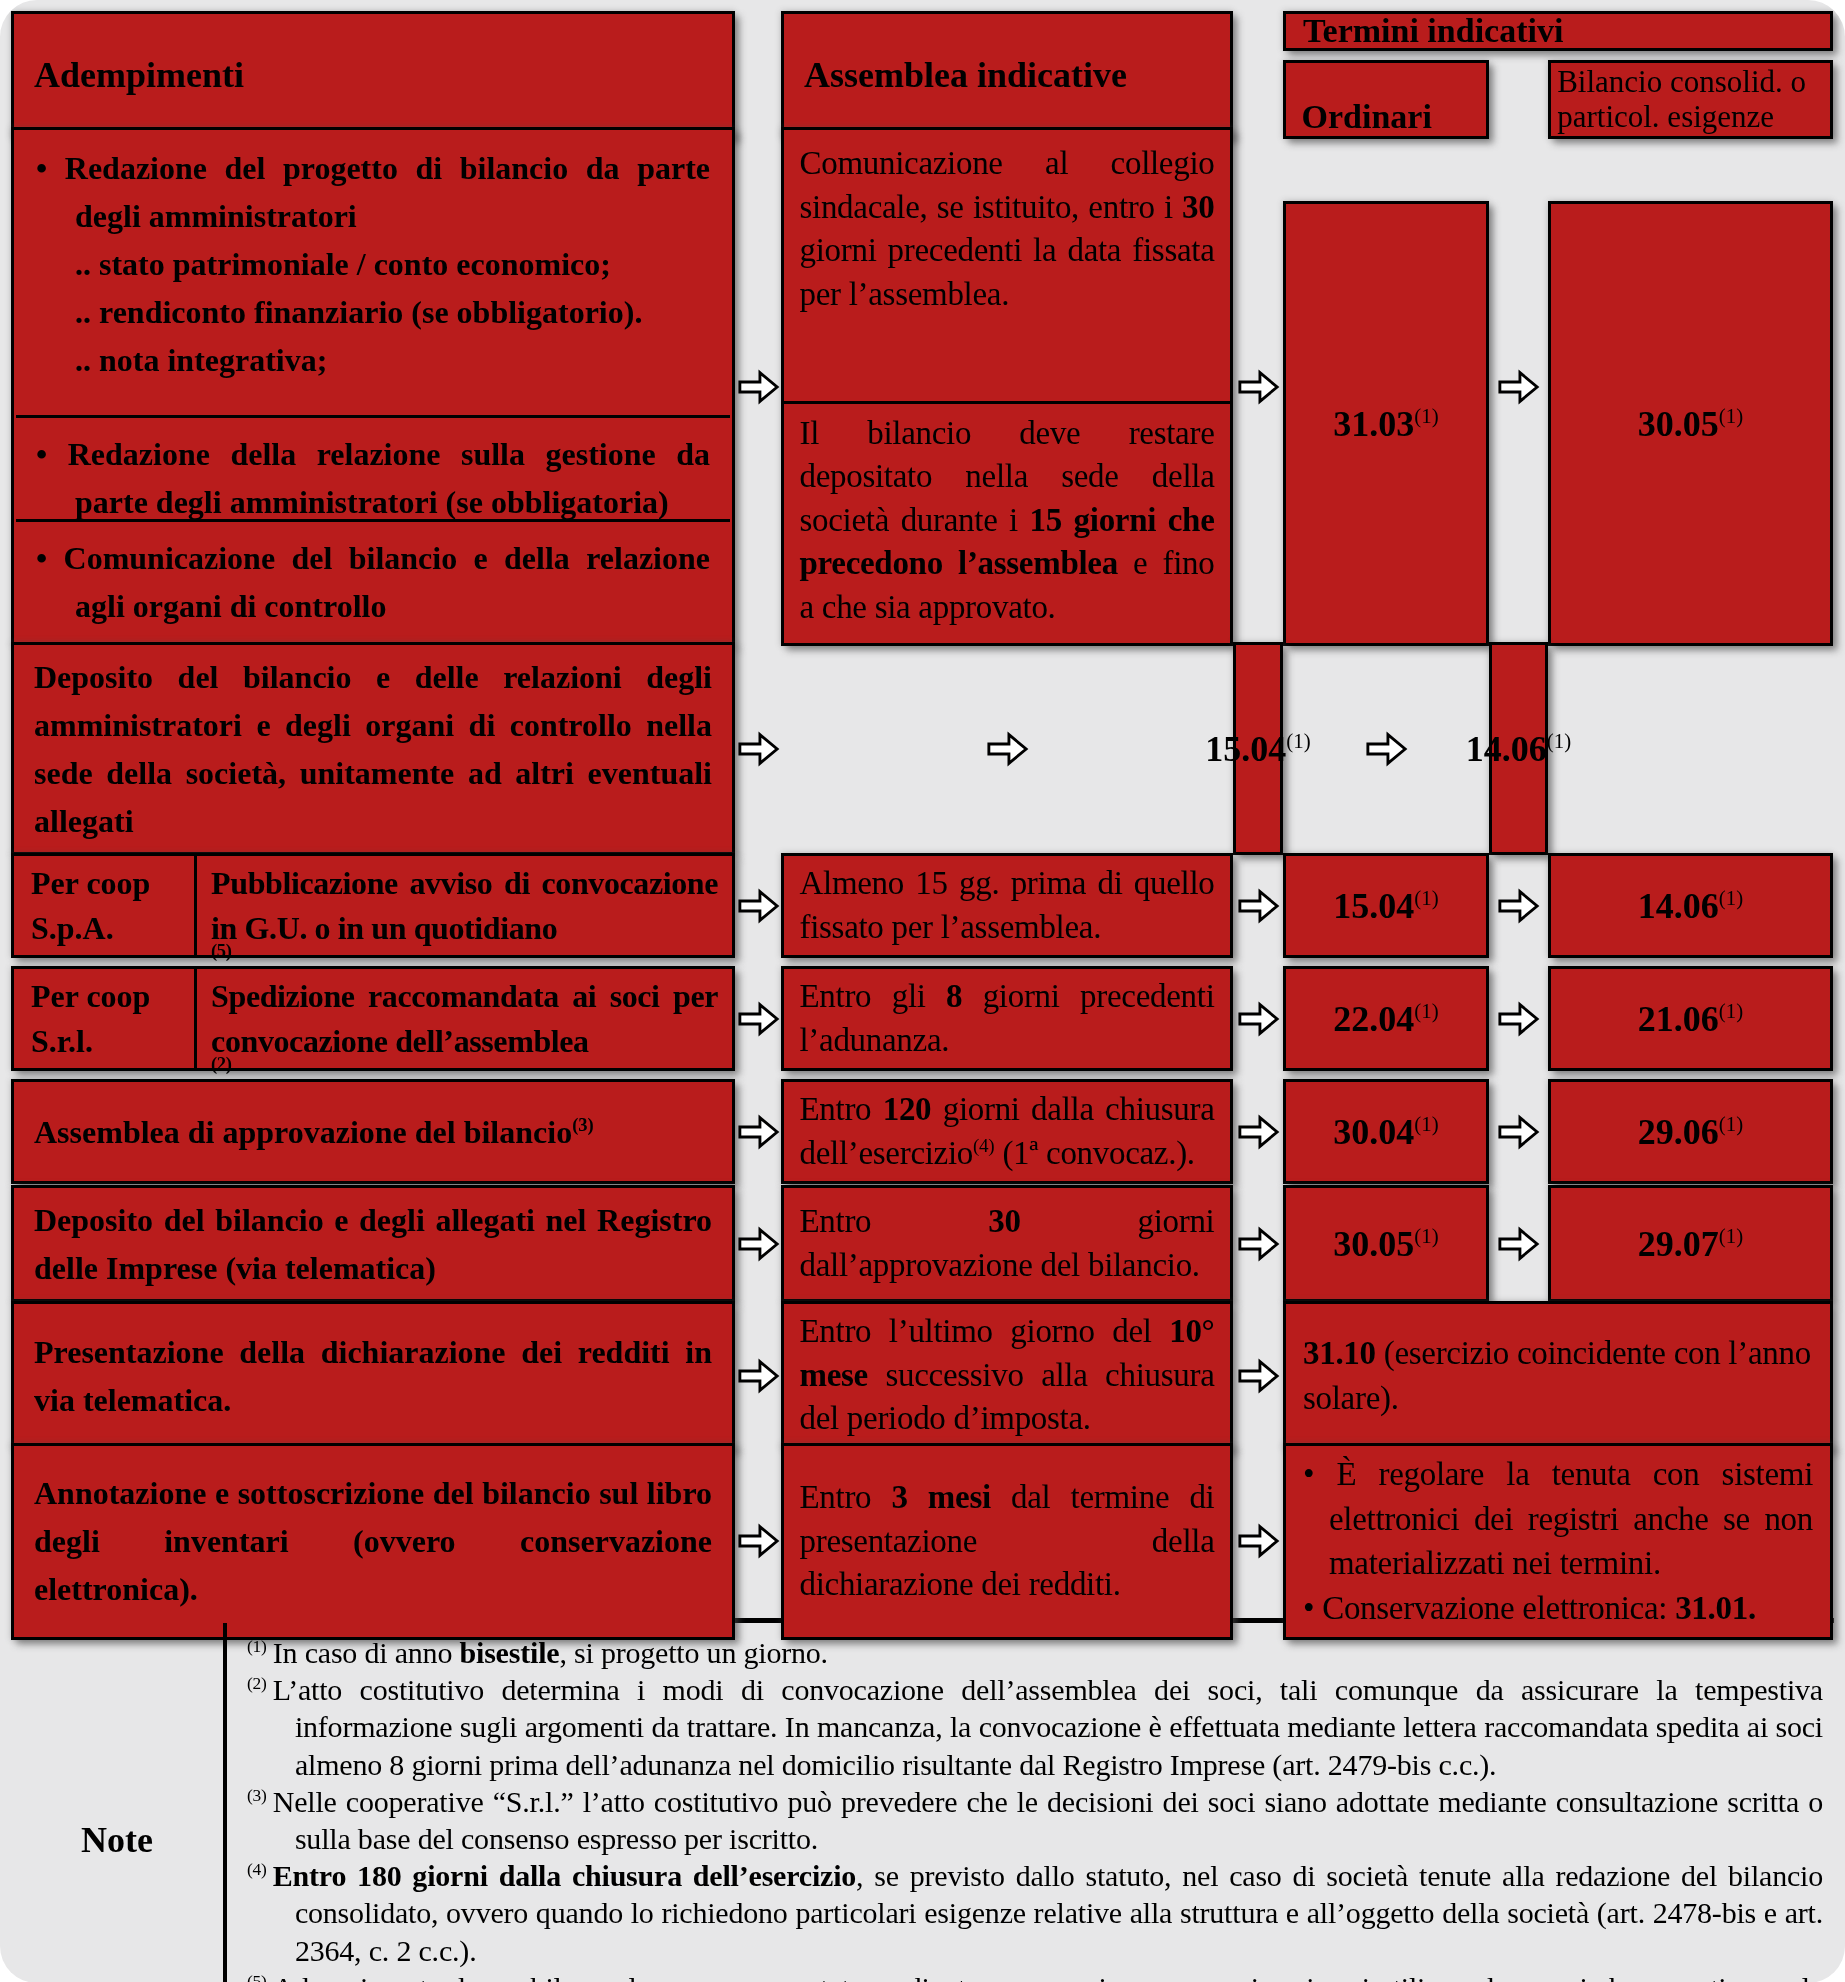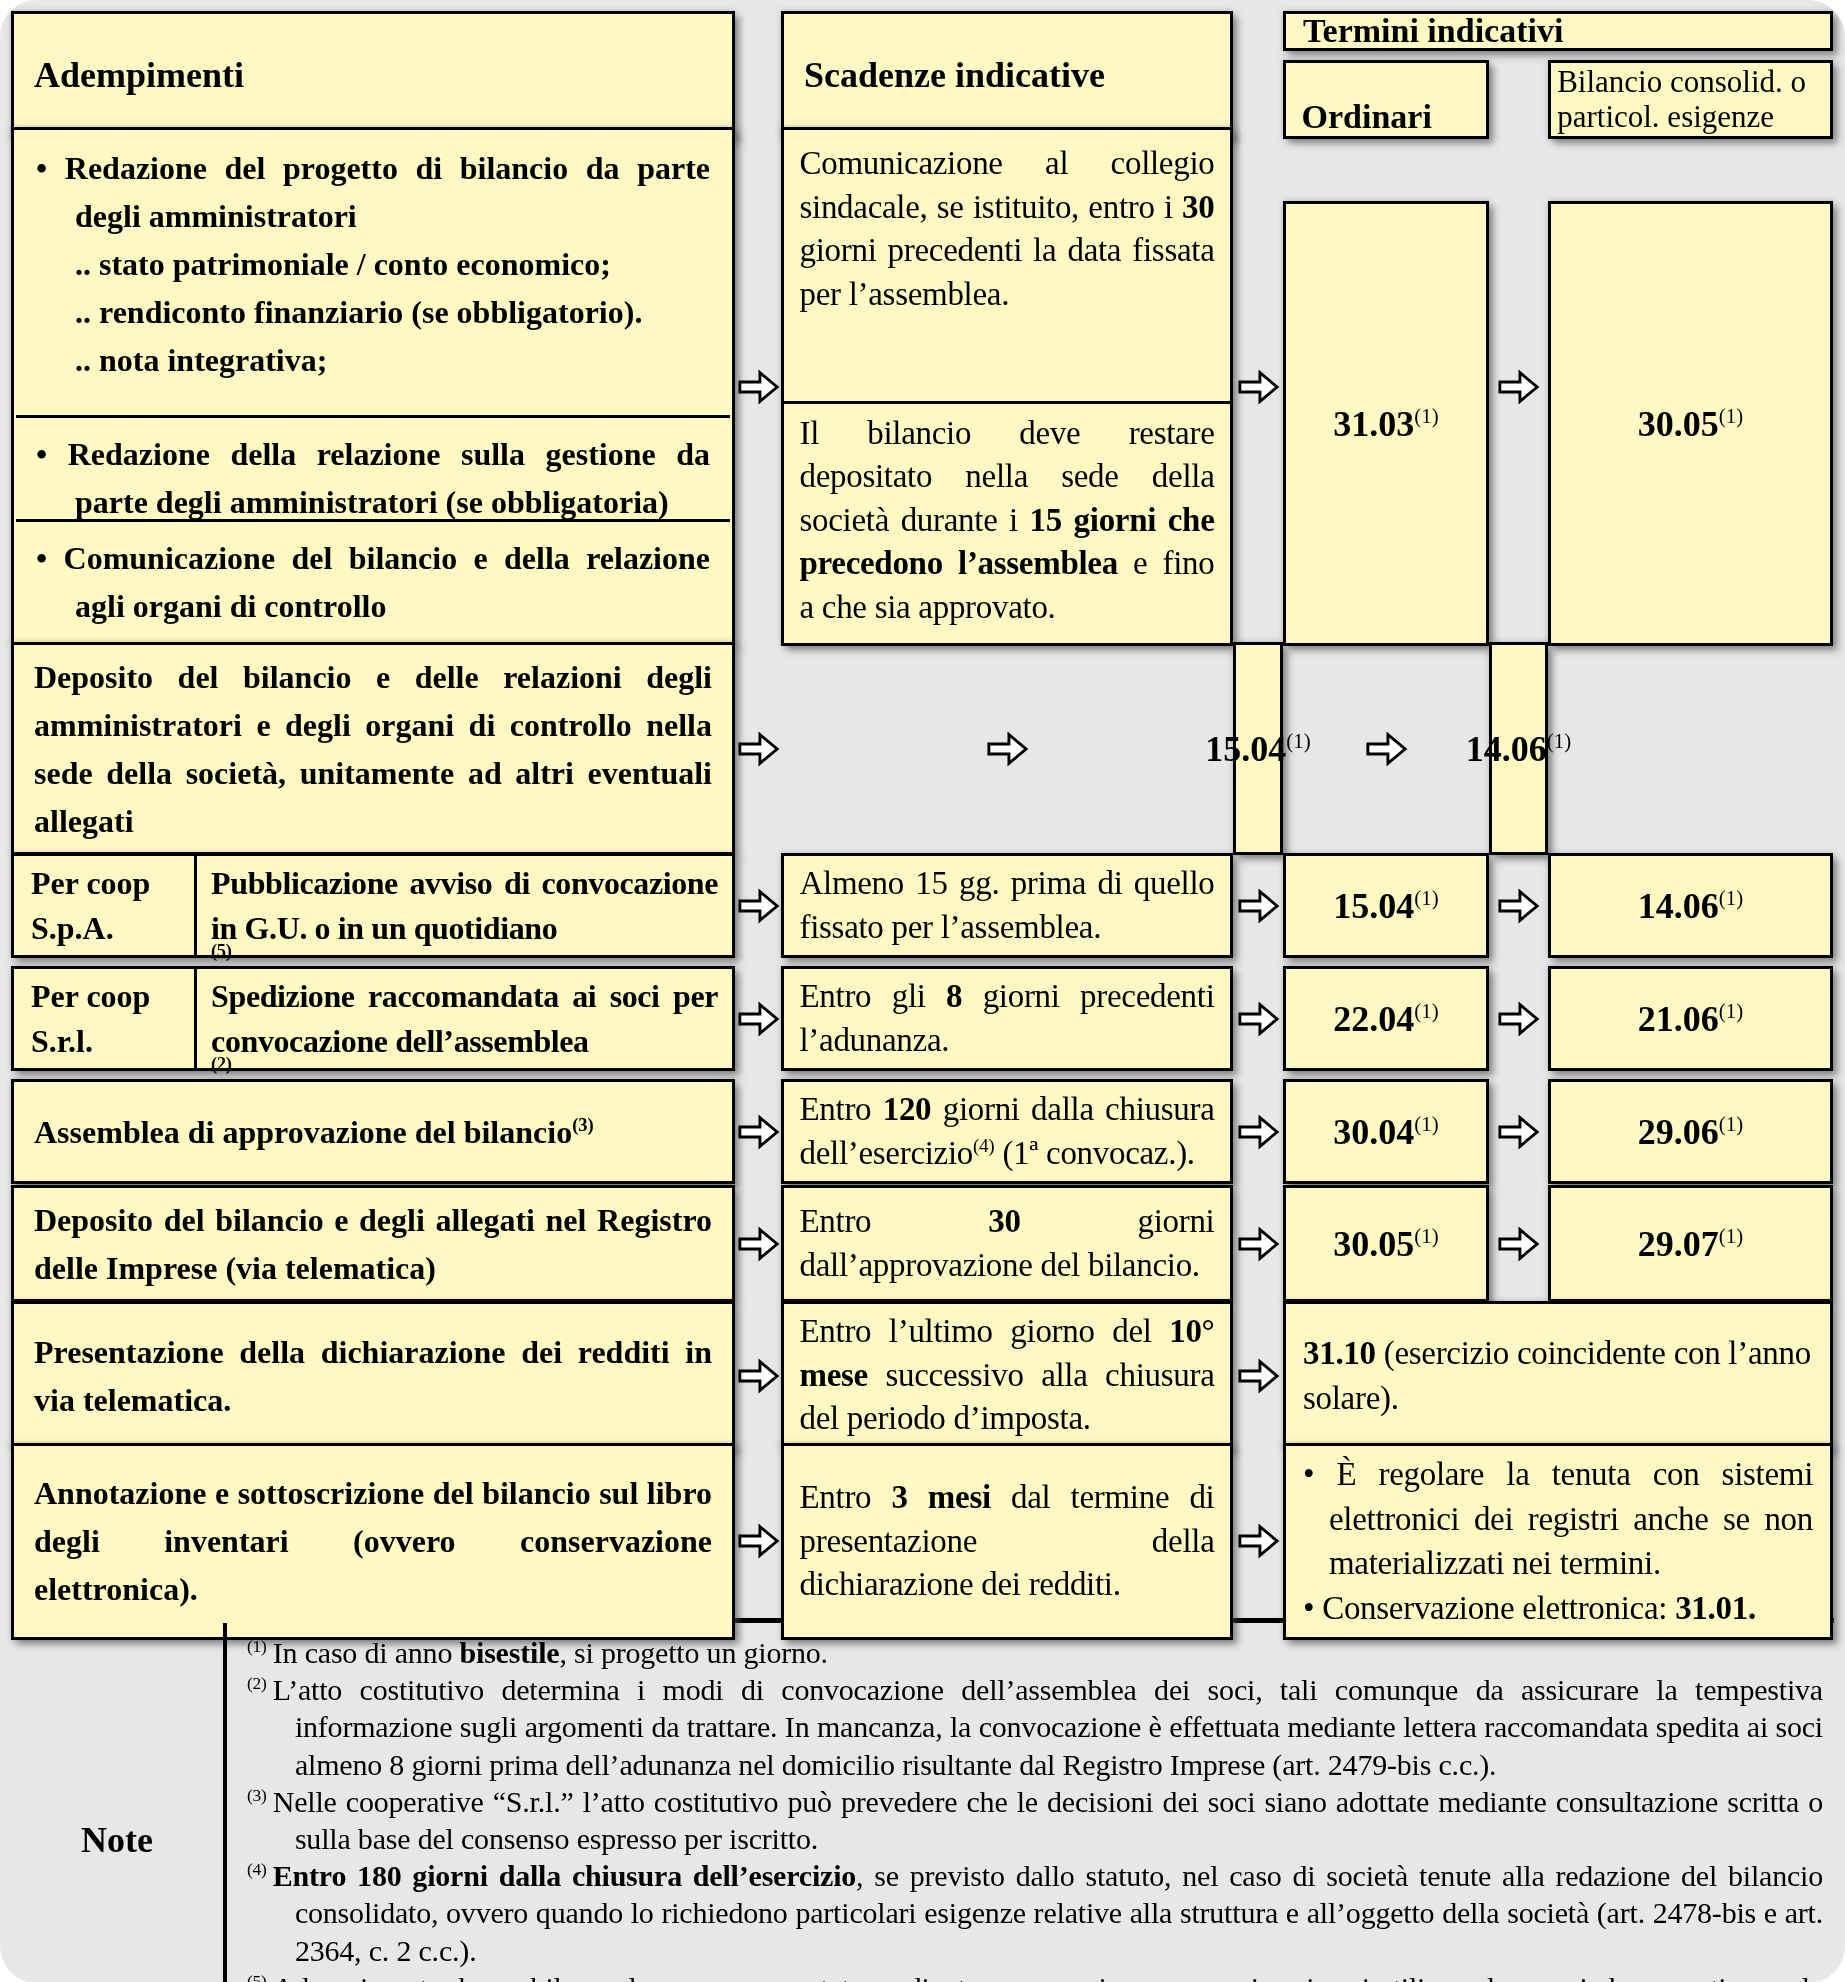--- a/index.html
+++ b/index.html
@@ -17,21 +17,21 @@
     border-radius: 37px;
     padding: 11px 11px 0 11px;
     overflow: hidden;
   }
   .grid-row {
     display: grid;
     grid-template-columns: 724px 46px 452px 50px 206px 59px 285px;
     margin-bottom: 22px;
   }
   .box {
-    background: #fef9c3;
+    background: #b91c1c;
     border: 3.1px solid #000;
     box-shadow: 4.6px 5.4px 7px rgba(70,70,70,0.55), 0 0 6.2px rgba(90,90,90,0.30);
   }
   
   .header-row { height: 94px; margin-bottom: 22px; }
   .hbox {
     display: flex; align-items: center;
     font-weight: bold; font-size: 36px;
     padding-left: 20px;
   }
@@ -144,21 +144,21 @@
 <body>
 
 <div class="panel">
 
   <div class="grid-row header-row">
     <div class="box hbox">
       <span>Adempimenti</span>
     </div>
     <div class="arrow-cell"></div>
     <div class="box hbox">
-      <span>Scadenze indicative</span>
+      <span>Assemblea indicative</span>
     </div>
     <div class="arrow-cell"></div>
     <div class="termini-wrap">
       <div class="box termini-title">
         <span>Termini indicativi</span>
       </div>
       <div class="termini-sub">
         <div class="box sub1">
           <span>Ordinari</span>
         </div>

